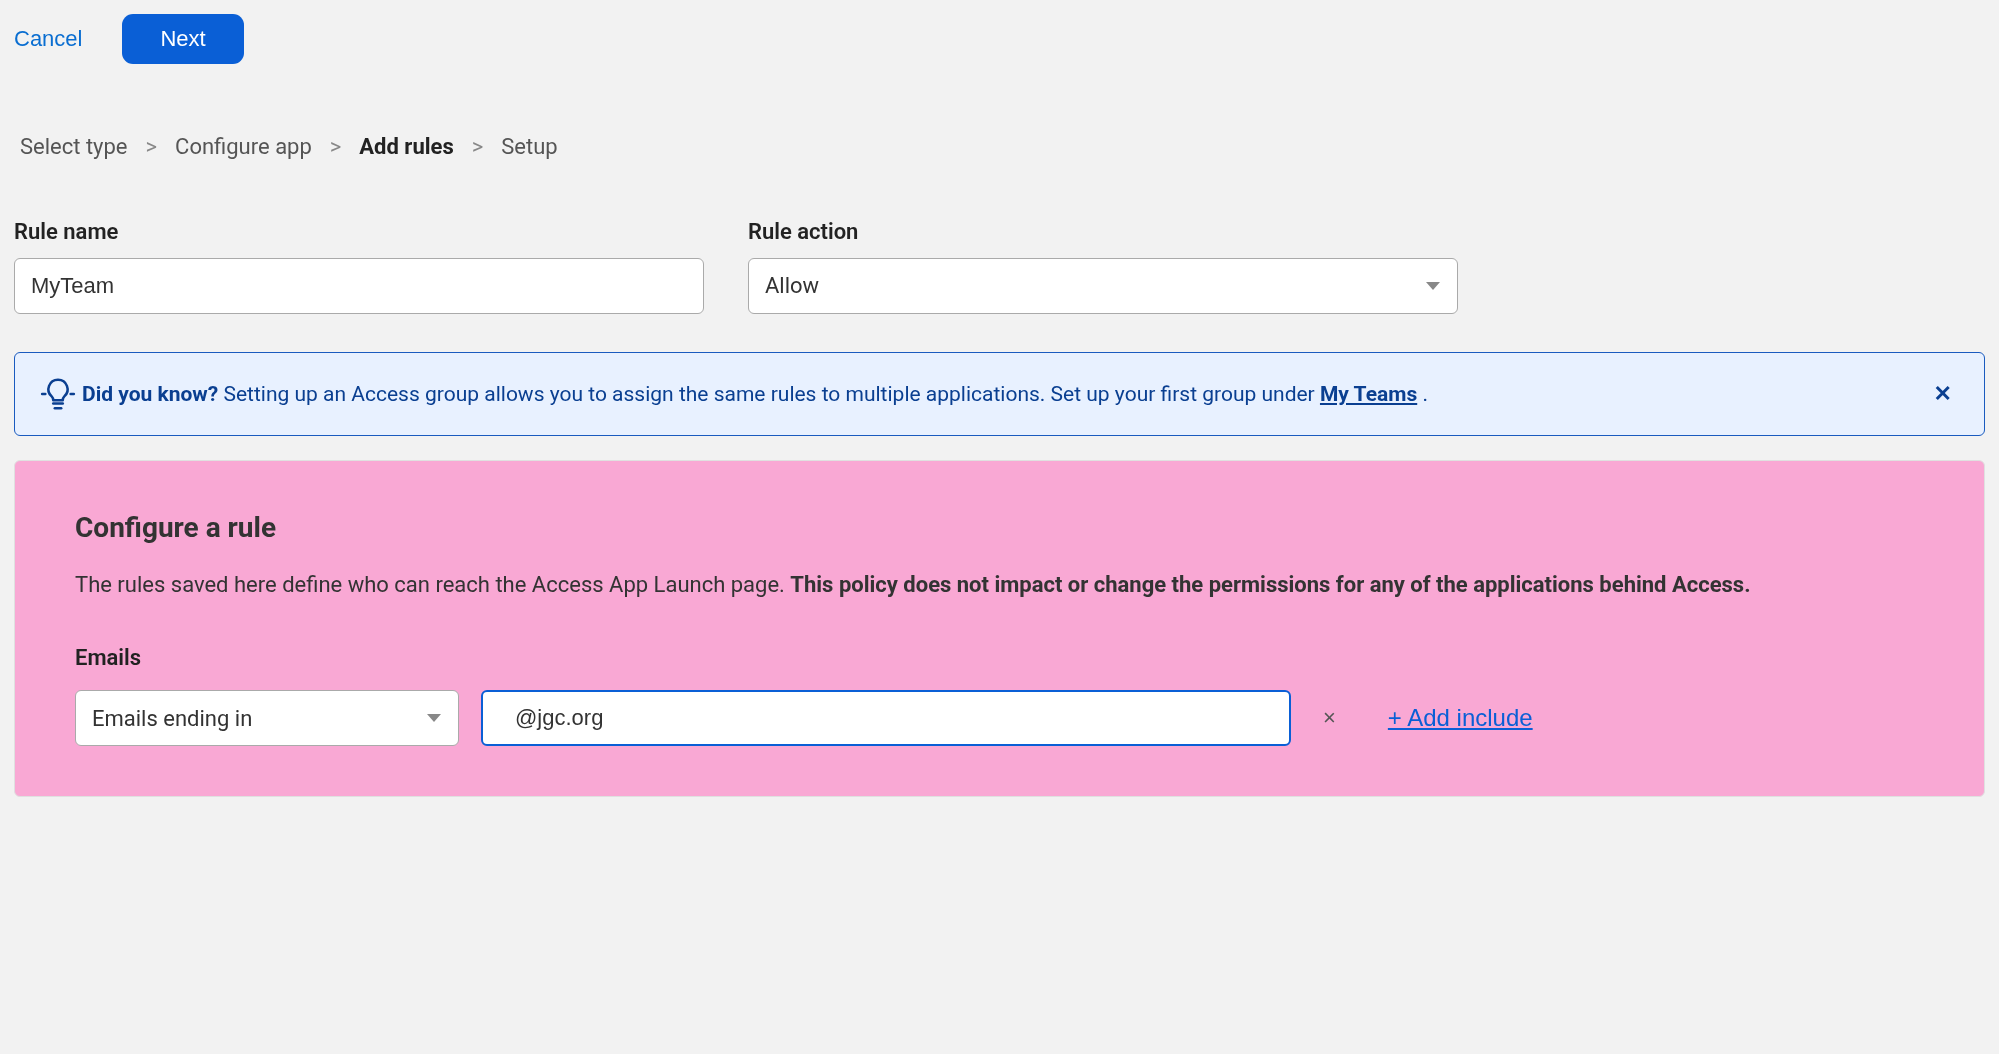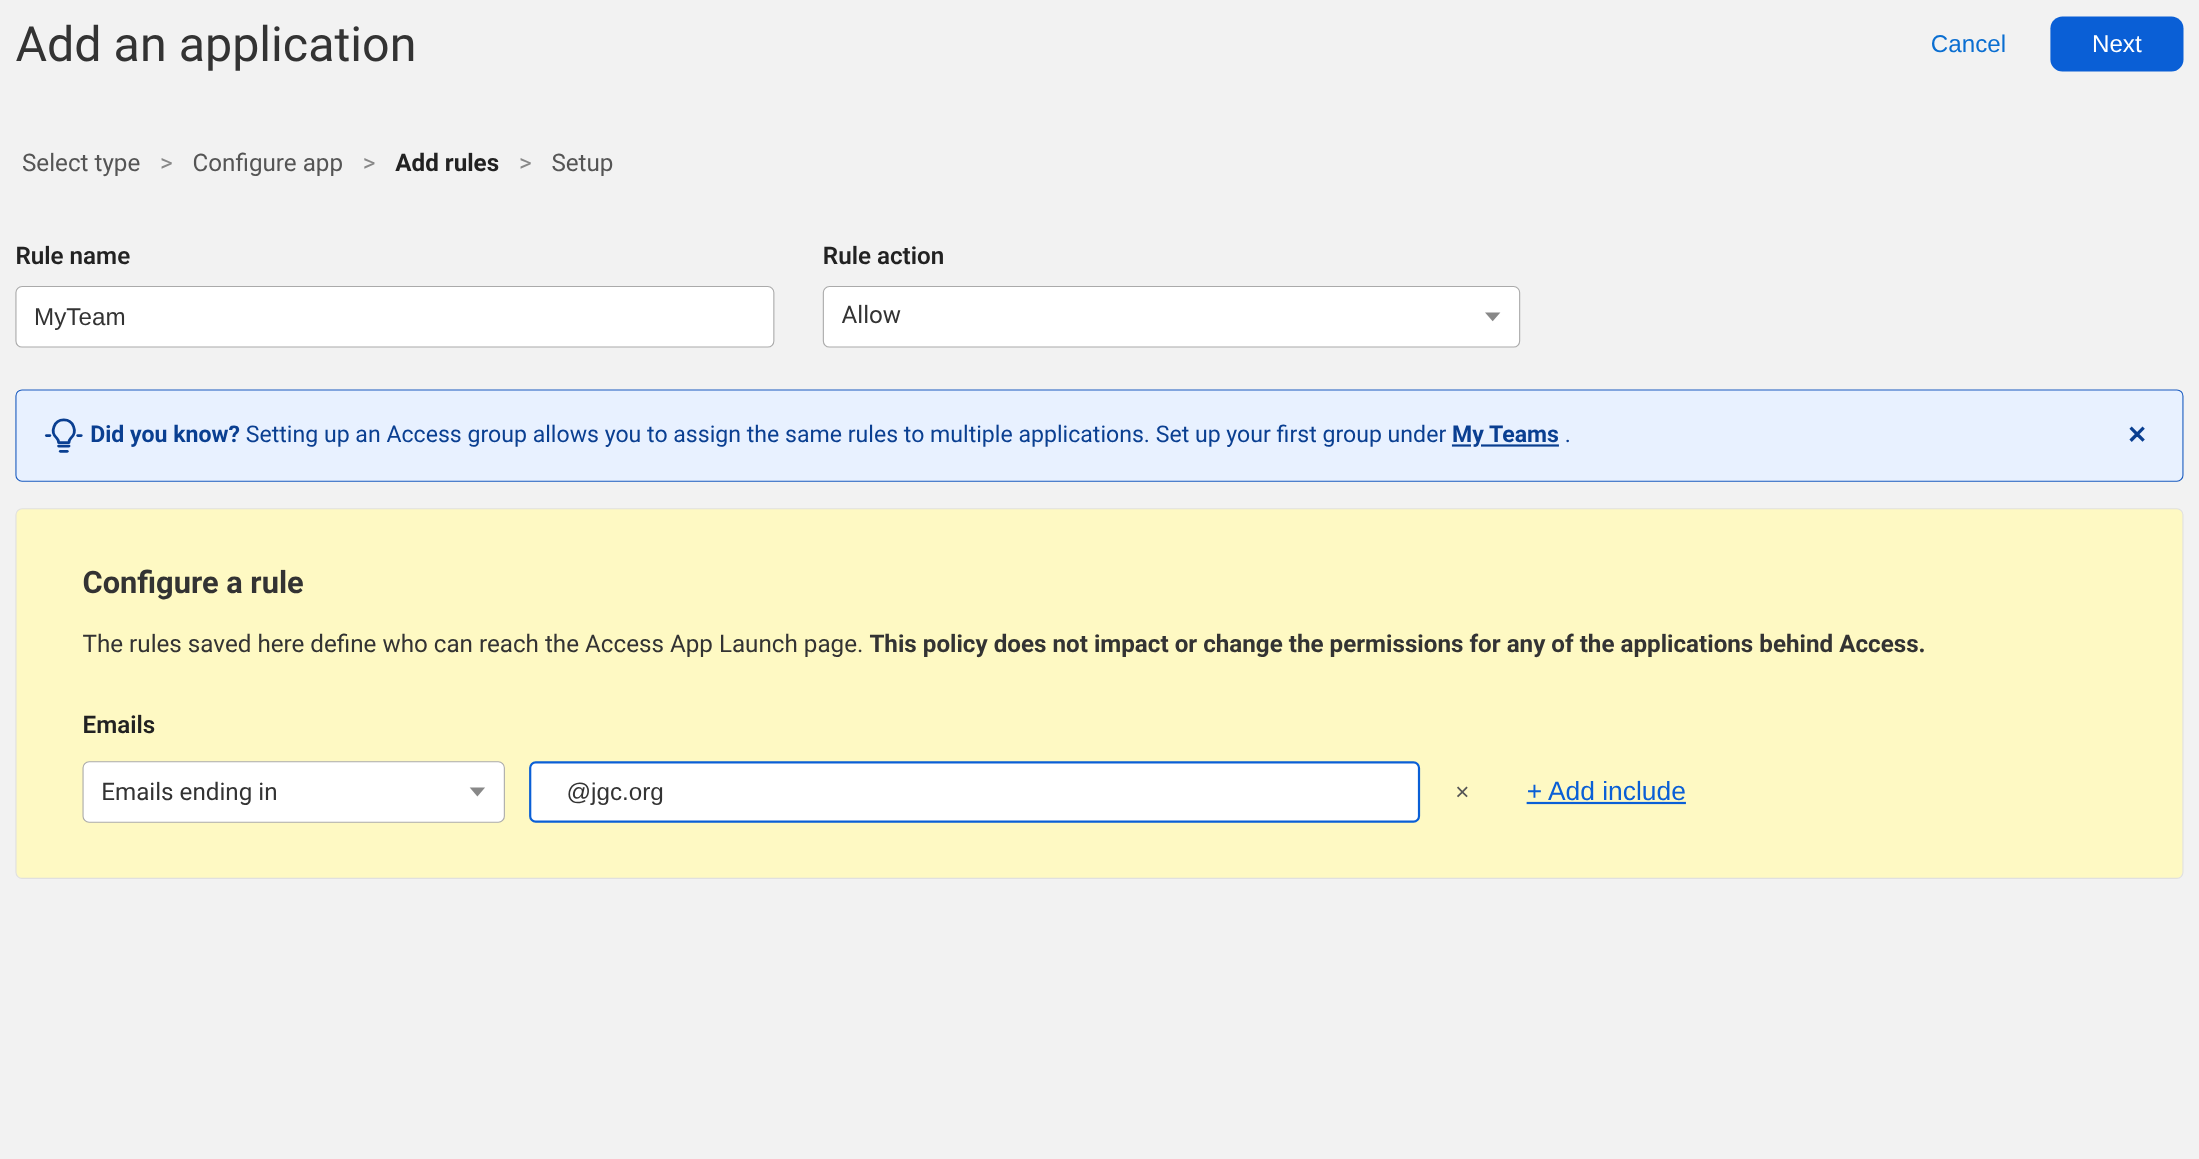--- a/index.html
+++ b/index.html
@@ -85,21 +85,21 @@
       border-radius: 6px;
       padding: 14px 16px;
       font-size: 22px;
       color: #333;
       background: #fff;
       width: 690px;
       height: 56px;
     }
     .select-wrap {
       position: relative;
-      width: 634px;
+      width: 710px;
     }
     .select-input {
       border: 1px solid #aaa;
       border-radius: 6px;
       padding: 14px 44px 14px 16px;
       font-size: 22px;
       color: #333;
       background: #fff;
       width: 100%;
       height: 56px;
@@ -150,21 +150,21 @@
     .banner-close {
       color: #0a3f91;
       background: none;
       border: none;
       font-size: 22px;
       font-weight: 700;
       cursor: pointer;
       padding: 0 8px;
     }
     .rule-panel {
-      background: #fef9c3;
+      background: #f9a8d4;
       border: 1px solid #e0e0e0;
       border-radius: 6px;
       padding: 50px 60px;
     }
     .panel-title {
       font-size: 28px;
       font-weight: 700;
       color: #333;
       margin-bottom: 24px;
     }
@@ -232,21 +232,20 @@
       cursor: pointer;
       background: none;
       border: none;
       margin-left: 20px;
     }
   </style>
 </head>
 <body>
 
 <div class="header-row">
-  <h1 class="page-title">Add an application</h1>
   <div class="header-actions">
     <button class="cancel-link">Cancel</button>
     <button class="next-button">Next</button>
   </div>
 </div>
 
 <nav class="breadcrumb">
   <span class="breadcrumb-item">Select type</span>
   <span class="breadcrumb-sep">&gt;</span>
   <span class="breadcrumb-item">Configure app</span>

